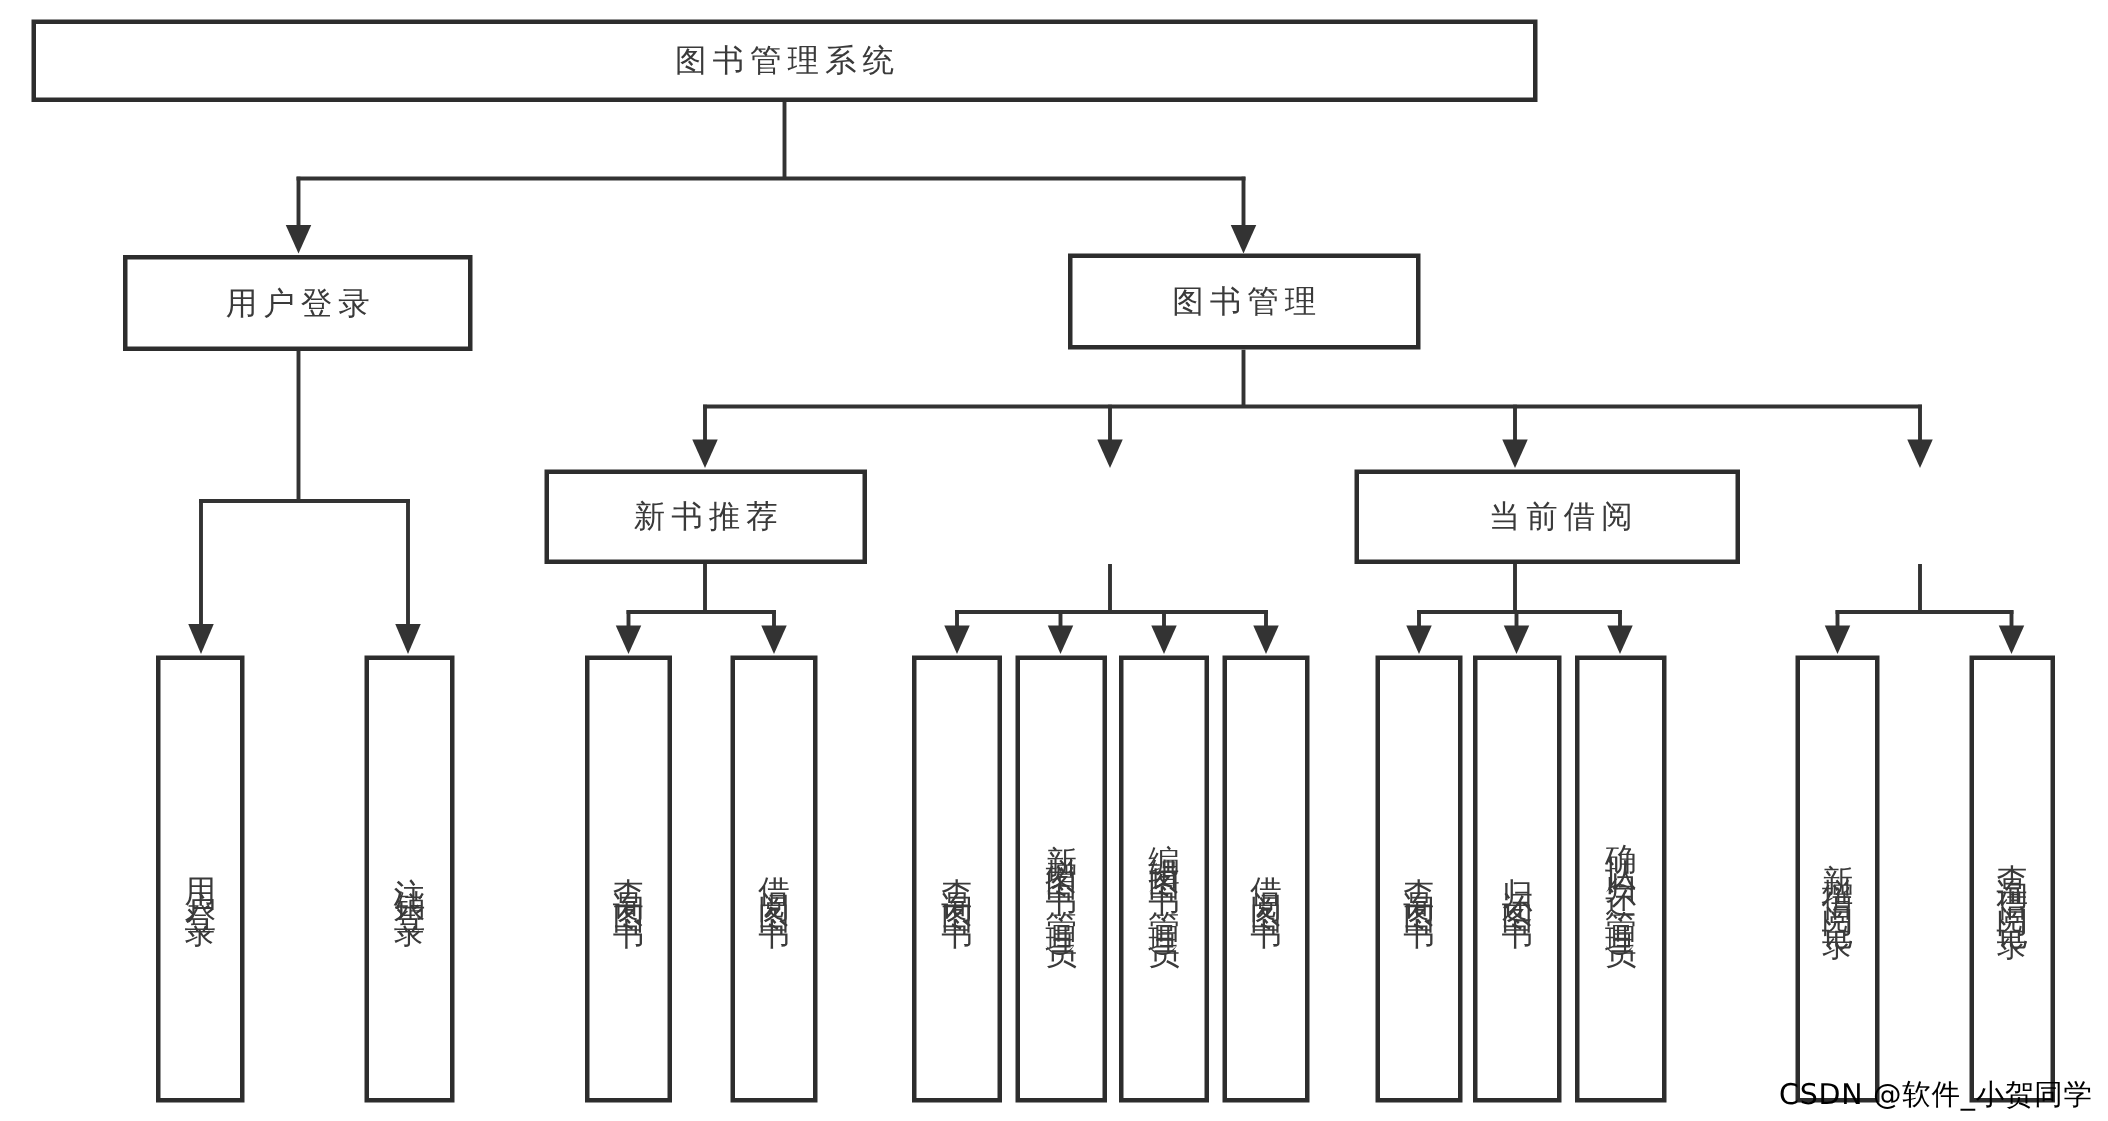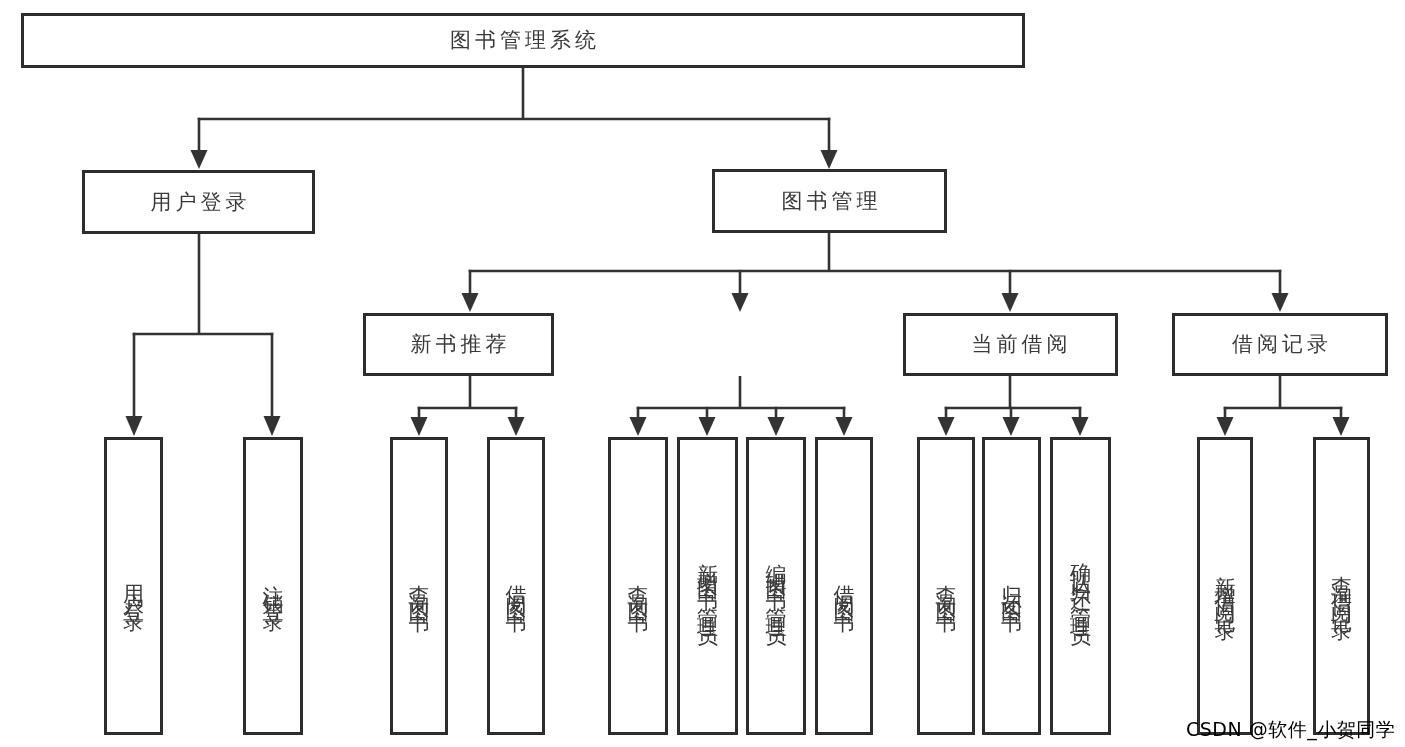--- a/index.html
+++ b/index.html
@@ -32,23 +32,23 @@
     color: #3a3a3a;
     z-index: 2;
   }
   .hnode span {
     font-size: 21px; letter-spacing: 4px; line-height: 1;
     white-space: nowrap; text-indent: 4px;
   }
   .root-node   { left: 21px;  top: 13px;  width: 1004px; height: 55px; }
   .l2a-node    { left: 82px;  top: 170px; width: 233px;  height: 64px; }
   .l2b-node    { left: 712px; top: 169px; width: 235px;  height: 64px; }
-  .l3a-node    { left: 363px; top: 313px; width: 191px;  height: 63px; }
+  .l3a-node    { left: 363px; top: 313px; width: 215px;  height: 63px; }
   .l3b-node    { left: 633px; top: 313px; width: 215px;  height: 63px; }
-  .l3c-node    { left: 903px; top: 313px; width: 215px;  height: 63px; padding-left: 18px; }
+  .l3c-node    { left: 903px; top: 313px; width: 257px;  height: 63px; padding-left: 18px; }
   .l3d-node    { left: 1172px;top: 313px; width: 216px;  height: 63px; }
 
   .leaf { top: 437px; height: 298px; }
   .leaf span {
     writing-mode: vertical-rl;
     text-orientation: mixed;
     font-size: 21px;
     letter-spacing: 9px;
     line-height: 1.15;
     white-space: nowrap;
@@ -168,23 +168,20 @@
   <div class="node hnode l2b-node">
     <span>图书管理</span>
   </div>
 
   <div class="node hnode l3a-node">
     <span>新书推荐</span>
   </div>
   <div class="node hnode l3c-node">
     <span>当前借阅</span>
   </div>
-  <div class="node hnode l3d-node">
-    <span>借阅记录</span>
-  </div>
 
   <div class="node leaf leaf1">
     <span>用户登录</span>
   </div>
   <div class="node leaf leaf2">
     <span>注销登录</span>
   </div>
   <div class="node leaf leaf3">
     <span>查询图书</span>
   </div>

